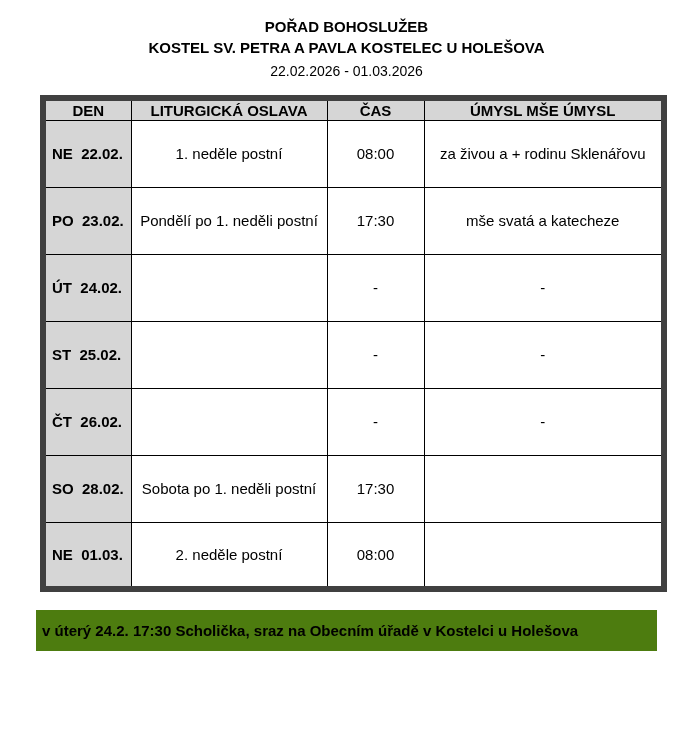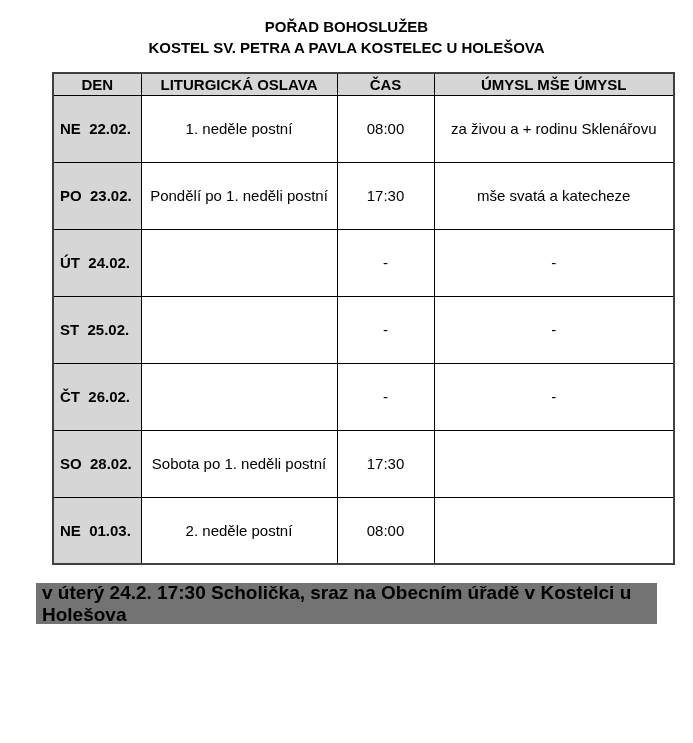--- a/index.html
+++ b/index.html
@@ -26,23 +26,23 @@
   }
   .date-line {
     font-size: 14px;
     font-weight: normal;
     line-height: 20px;
     margin-top: 3px;
   }
   table.schedule {
     border-collapse: collapse;
     table-layout: fixed;
-    margin: 14px 0 0 52px;
+    margin: 14px 0 0 40px;
     width: 621px;
-    border: 2px solid #404040;
+    border: 6px solid #404040;
   }
   table.schedule th,
   table.schedule td {
     border: 1px solid #000000;
     font-size: 15px;
     padding: 0 4px;
     box-sizing: border-box;
     overflow: hidden;
   }
   table.schedule th {
@@ -63,38 +63,39 @@
     text-align: left;
     padding-left: 6px;
     white-space: pre;
   }
   col.col-den   { width: 88px; }
   col.col-oslava{ width: 196px; }
   col.col-cas   { width: 97px; }
   col.col-umysl { width: 240px; }
   .footer-note {
     margin: 18px 36px 0 36px;
-    background: #737373;
+    background: #4d7c0f;
     height: 41px;
     display: flex;
     align-items: center;
     padding-left: 6px;
     box-sizing: border-box;
-    font-size: 19px;
+    font-size: 15px;
     font-weight: bold;
   }
 </style>
 </head>
 <body>
 
 <div class="page">
 
   <div class="title-block">
     <div class="title-line">POŘAD BOHOSLUŽEB</div>
     <div class="title-line">KOSTEL SV. PETRA A PAVLA KOSTELEC U HOLEŠOVA</div>
+    <div class="date-line">22.02.2026 - 01.03.2026</div>
   </div>
 
   <table class="schedule">
     <colgroup>
       <col class="col-den">
       <col class="col-oslava">
       <col class="col-cas">
       <col class="col-umysl">
     </colgroup>
     <thead>

